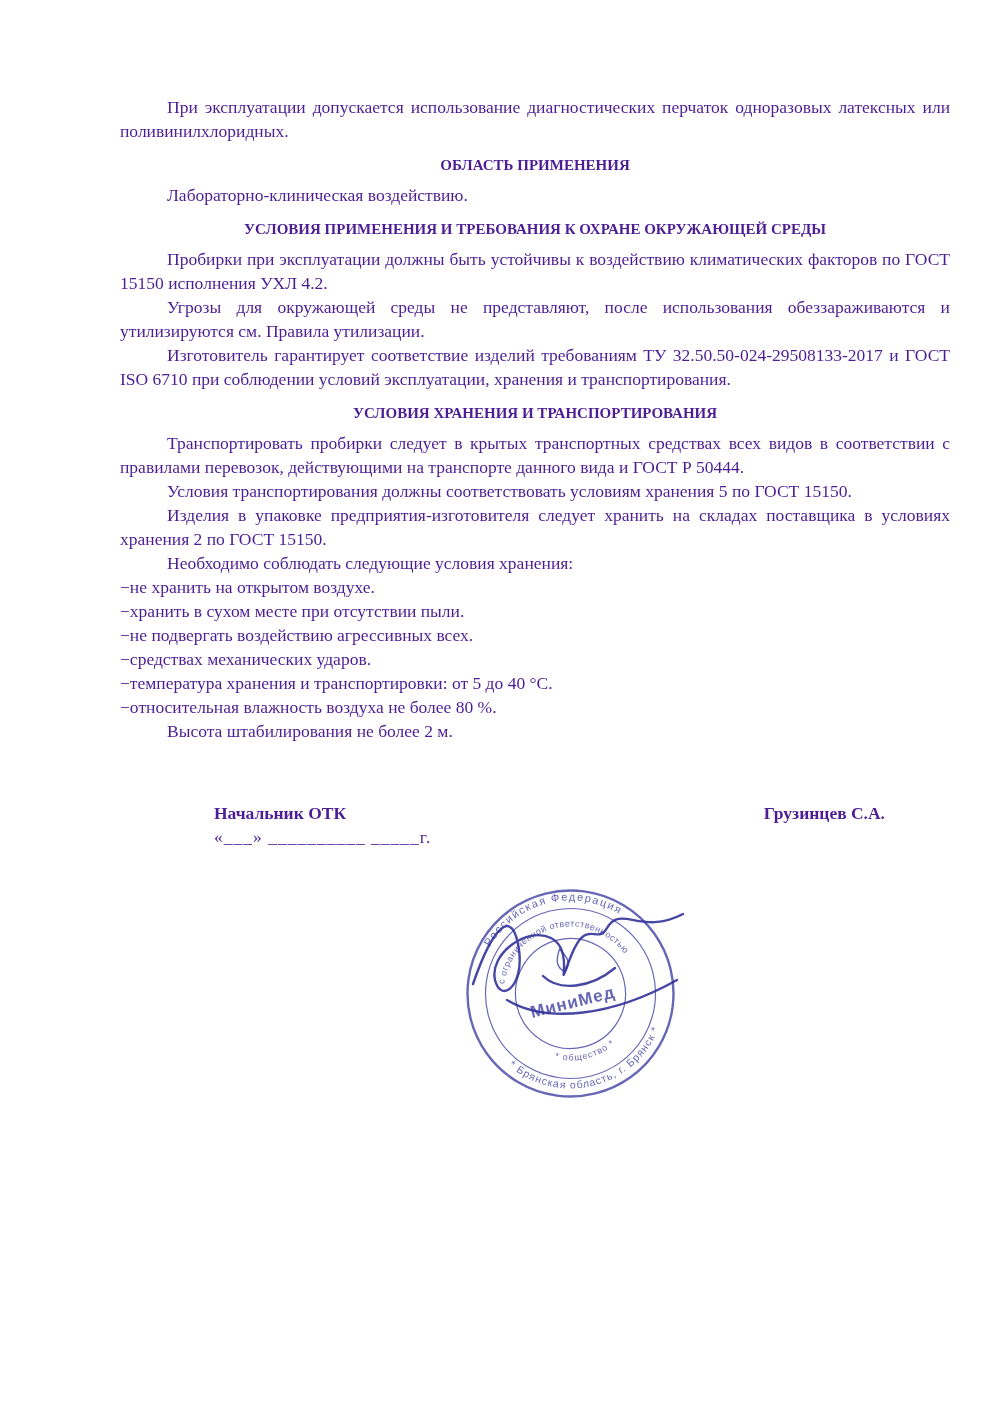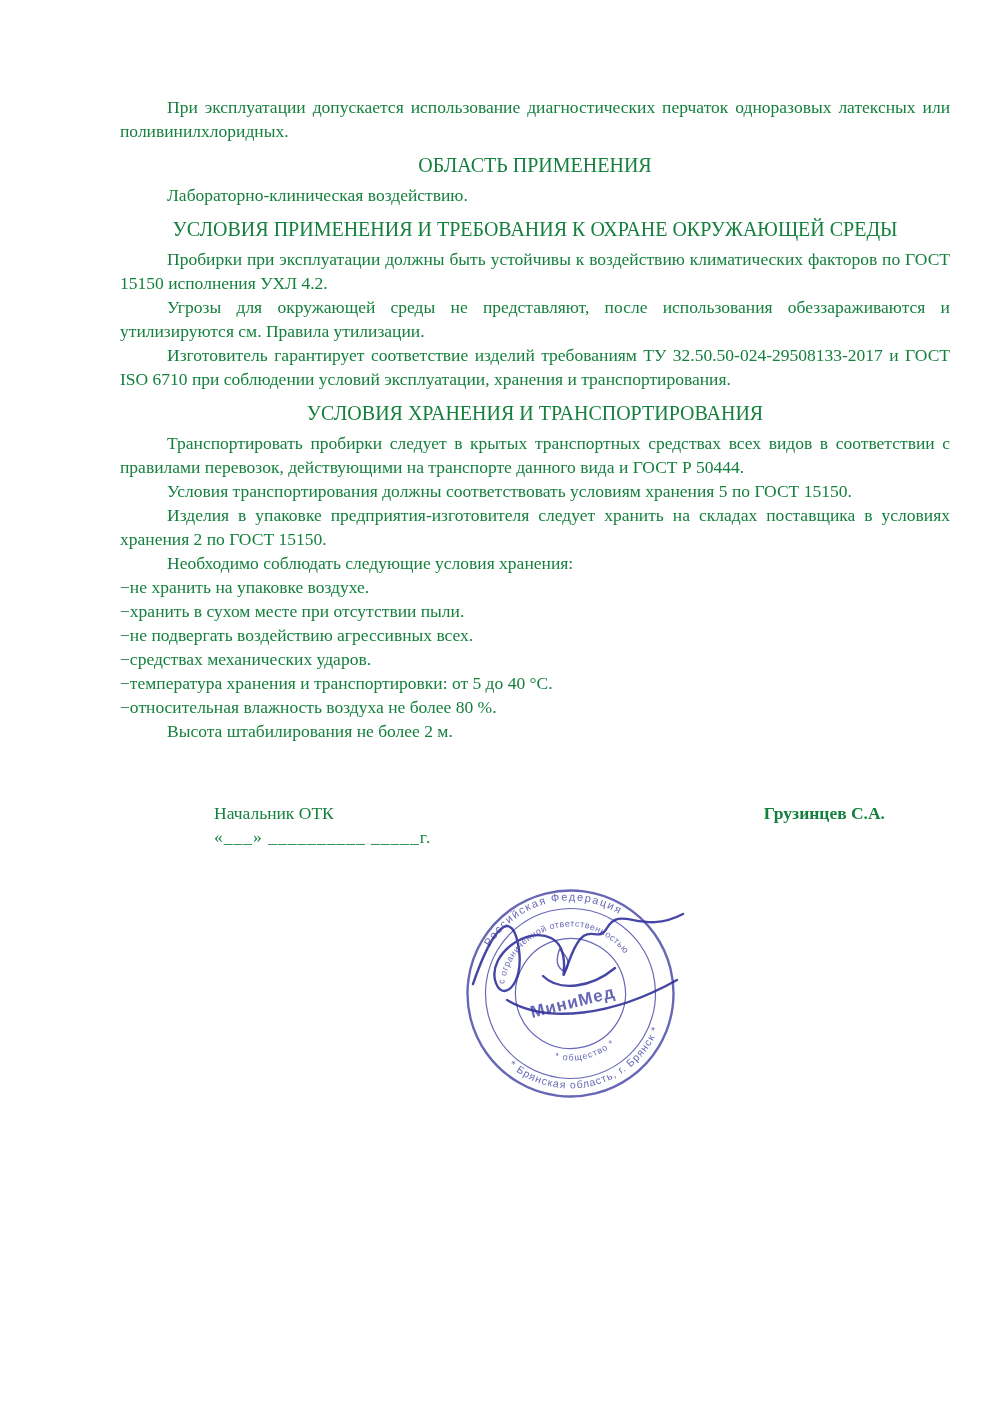--- a/index.html
+++ b/index.html
@@ -1,43 +1,43 @@
 <!DOCTYPE html>
 <html lang="ru"><head>
 <meta charset="utf-8">
 <style>
   html,body{margin:0;padding:0;background:#ffffff;}
   .page{
     position:relative;
     width:1000px;height:1414px;
     background:#ffffff;
     font-family:"Liberation Serif", serif;
-    color:#15803d;
+    color:#4c1d95;
     overflow:hidden;
     border-radius:24px;
   }
   .content{
     position:absolute;
     left:120px;top:95px;width:830px;
     font-size:17.5px;line-height:24px;
     text-align:justify;
   }
   .content p{margin:0;text-indent:47px;}
   .content p.noindent{text-indent:0;}
   h2{
-    font-size:20px;line-height:24px;
-    font-weight:normal;text-align:center;
+    font-size:15px;line-height:24px;
+    font-weight:bold;text-align:center;
     margin:10px 0 6px 0;text-indent:0;
   }
   .sig-row{
     display:flex;justify-content:space-between;
     margin-top:58px;text-align:left;
   }
   .sig-left{padding-left:47px;}
-  .sig-title{font-weight:normal;margin:0;text-indent:0;}
+  .sig-title{font-weight:bold;margin:0;text-indent:0;}
   .sig-date{margin:6px 0 0 0;text-indent:0;letter-spacing:1px;}
   .sig-name{font-weight:bold;padding-right:65px;}
   .stamp-wrap{
     position:absolute;left:455px;top:878px;width:240px;height:240px;
     pointer-events:none;
   }
   .stamp-svg{
     position:absolute;left:8px;top:8px;
     transform:rotate(-14deg);
     opacity:0.82;
@@ -63,21 +63,21 @@
     <p>Угрозы для окружающей среды не представляют, после использования обеззараживаются и утилизируются см. Правила утилизации.</p>
 
     <p>Изготовитель гарантирует соответствие изделий требованиям ТУ 32.50.50-024-29508133-2017 и ГОСТ ISO 6710 при соблюдении условий эксплуатации, хранения и транспортирования.</p>
 
     <h2>УСЛОВИЯ ХРАНЕНИЯ И ТРАНСПОРТИРОВАНИЯ</h2>
     <p>Транспортировать пробирки следует в крытых транспортных средствах всех видов в соответствии с правилами перевозок, действующими на транспорте данного вида и ГОСТ Р 50444.</p>
     <p>Условия транспортирования должны соответствовать условиям хранения 5 по ГОСТ 15150.</p>
     <p>Изделия в упаковке предприятия-изготовителя следует хранить на складах поставщика в условиях хранения 2 по ГОСТ 15150.</p>
     <p>Необходимо соблюдать следующие условия хранения:</p>
 
-    <p class="noindent">−не хранить на упаковке воздухе.</p>
+    <p class="noindent">−не хранить на открытом воздухе.</p>
     <p class="noindent">−хранить в сухом месте при отсутствии пыли.</p>
     <p class="noindent">−не подвергать воздействию агрессивных всех.</p>
     <p class="noindent">−средствах механических ударов.</p>
     <p class="noindent">−температура хранения и транспортировки: от 5 до 40 °С.</p>
     <p class="noindent">−относительная влажность воздуха не более 80 %.</p>
 
     <p>Высота штабилирования не более 2 м.</p>
 
     <div class="sig-row">
       <div class="sig-left">

